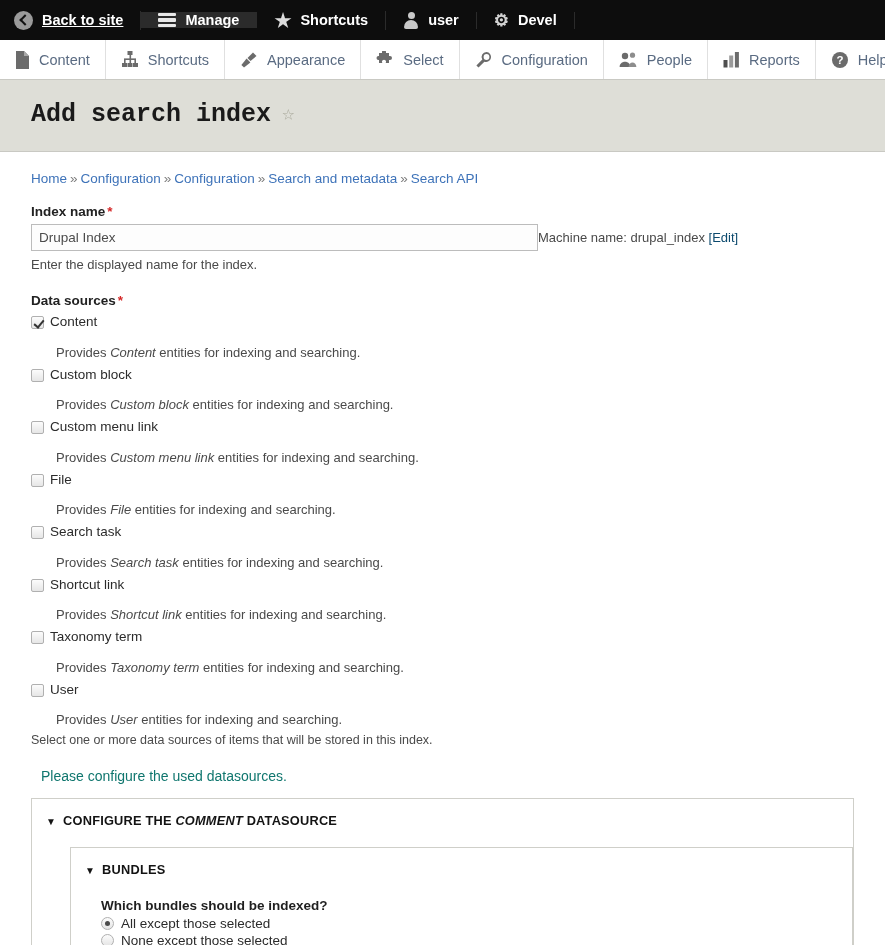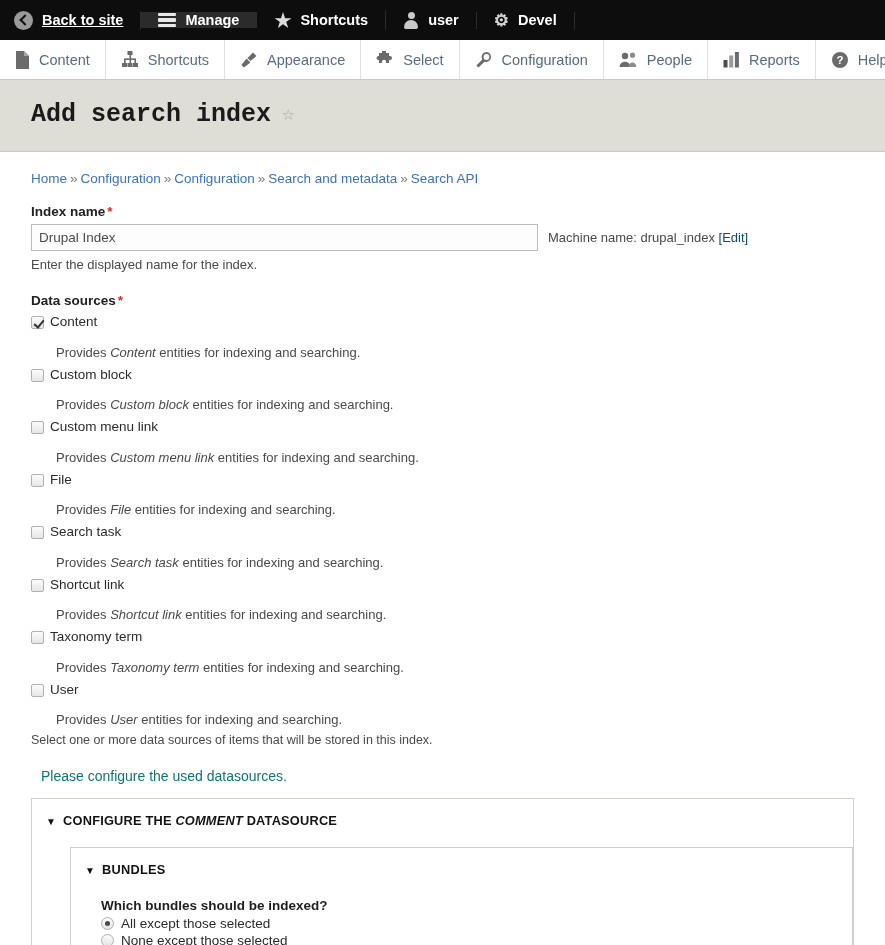--- a/index.html
+++ b/index.html
@@ -117,21 +117,21 @@
   .breadcrumb .sep { color: #7d7d7d; margin: 0 3px; }
 
   .form-label {
     font-size: 13.5px;
     font-weight: bold;
     color: #222;
     margin-bottom: 5px;
   }
   .req { color: #d42727; margin-left: 2px; font-weight: bold; }
 
-  .name-row { display: flex; align-items: center; gap: 10px; }
+  .name-row { display: flex; align-items: center; }
   .text-input {
     width: 507px;
     height: 27px;
     border: 1px solid #bcbcbc;
     background: #fdfdfd;
     font-family: "Liberation Sans", sans-serif;
     font-size: 13.5px;
     color: #4c4c4c;
     padding: 0 7px;
     outline: none;

